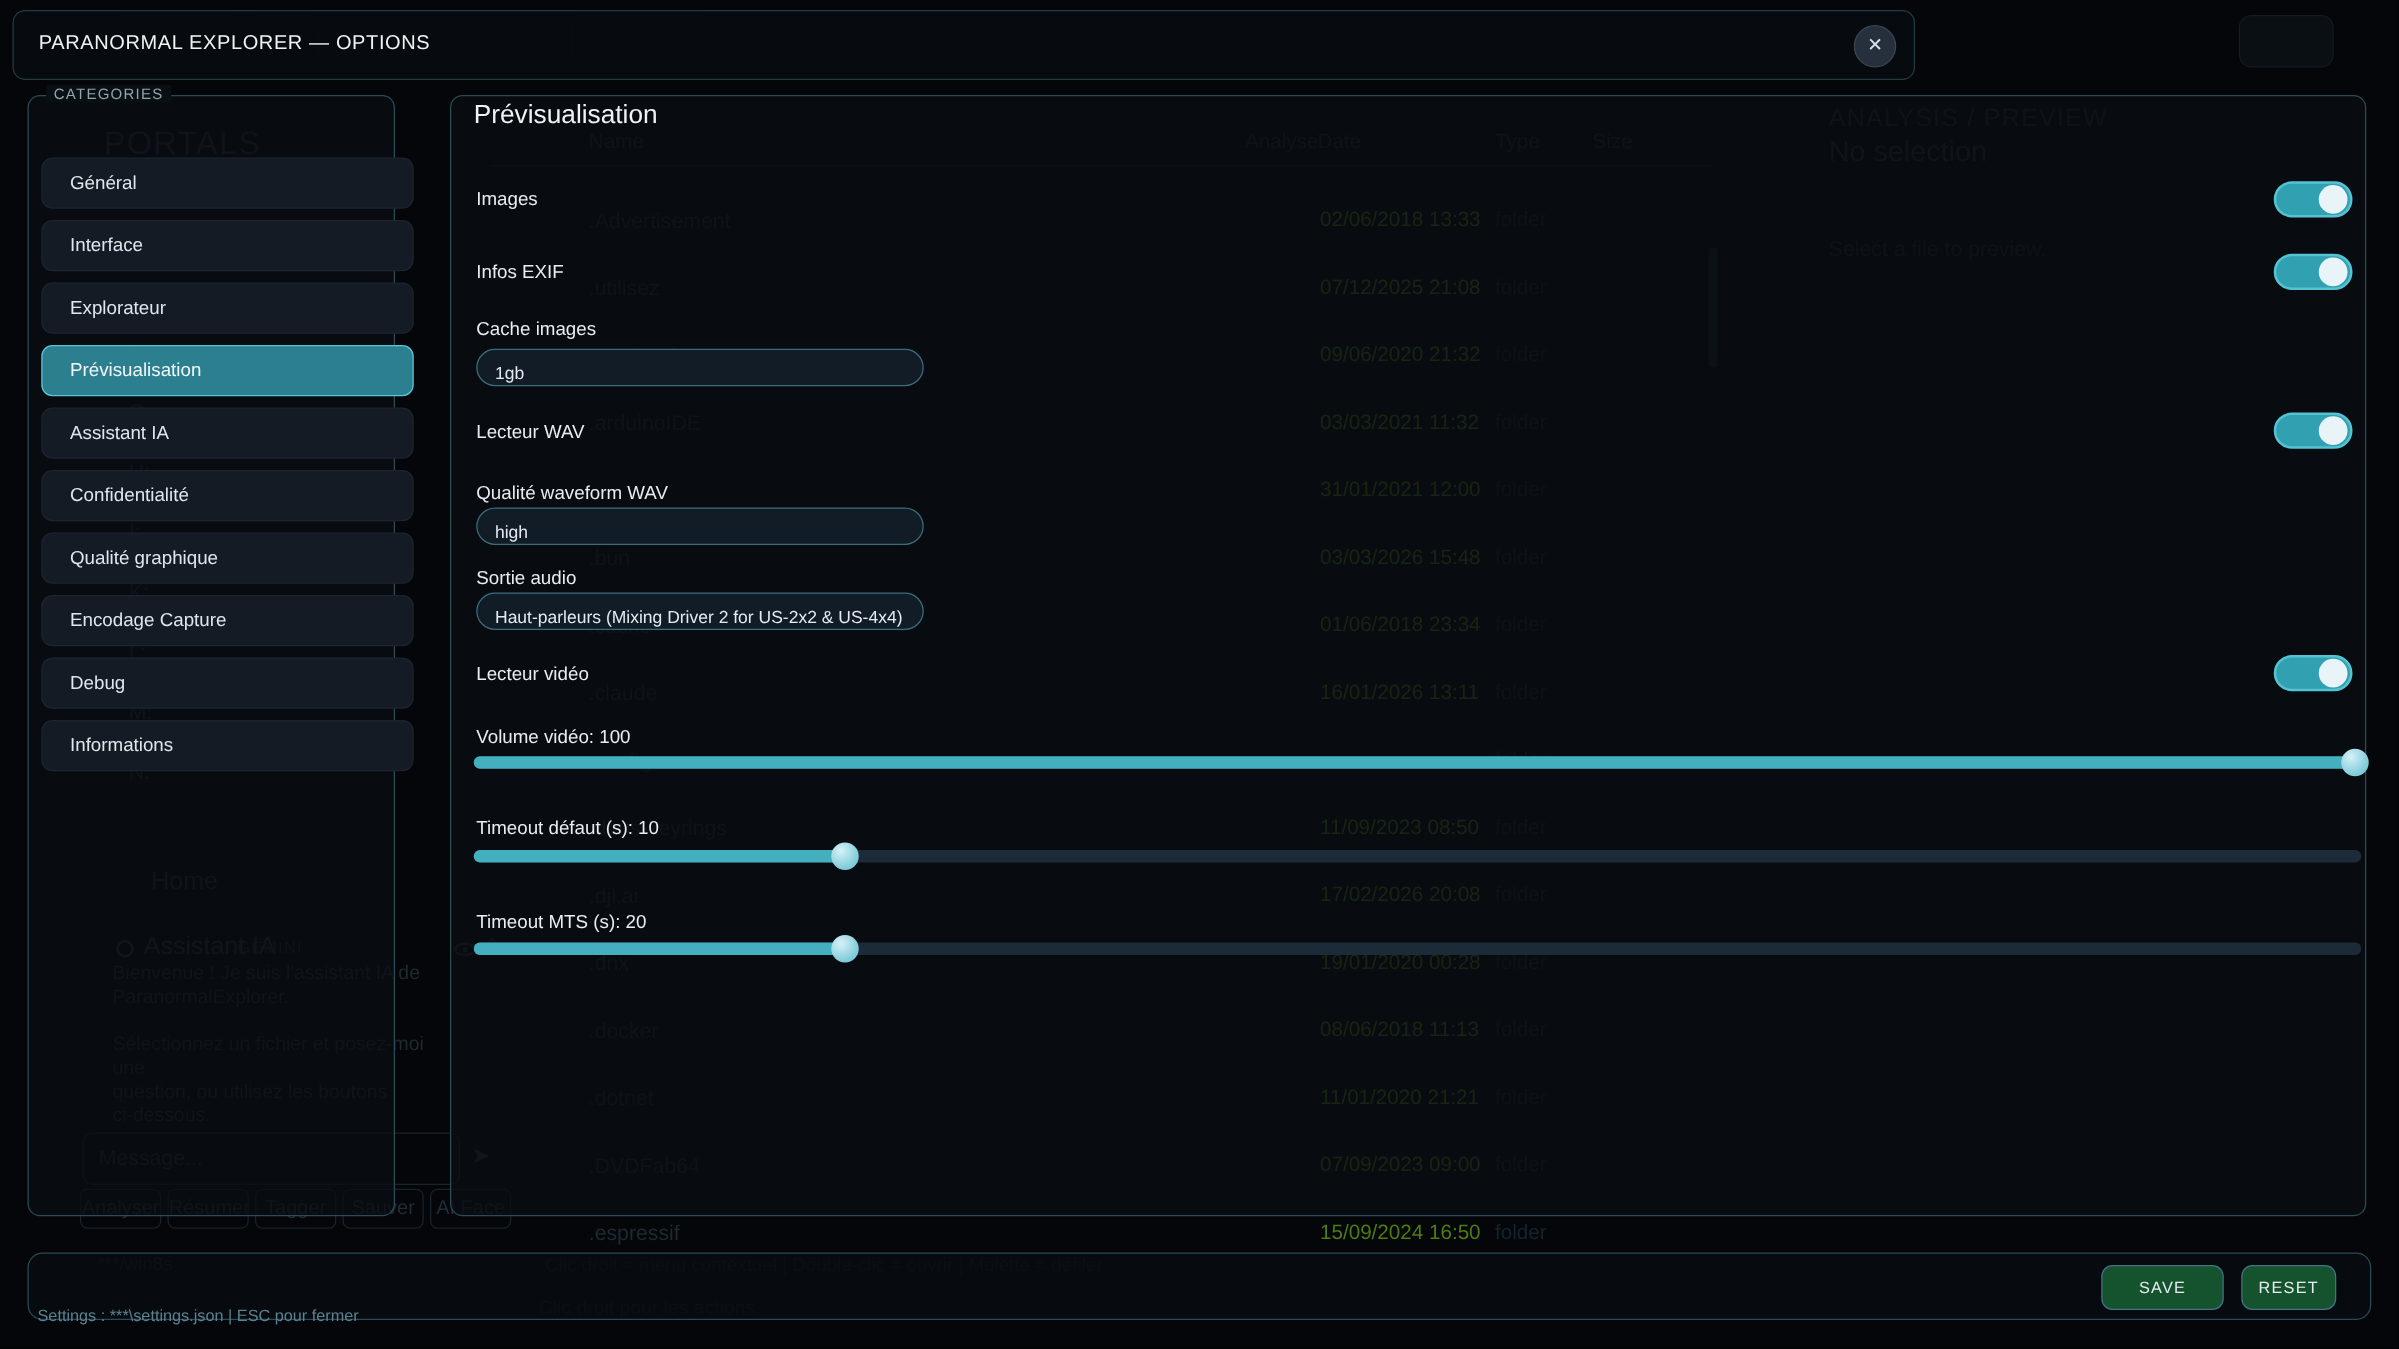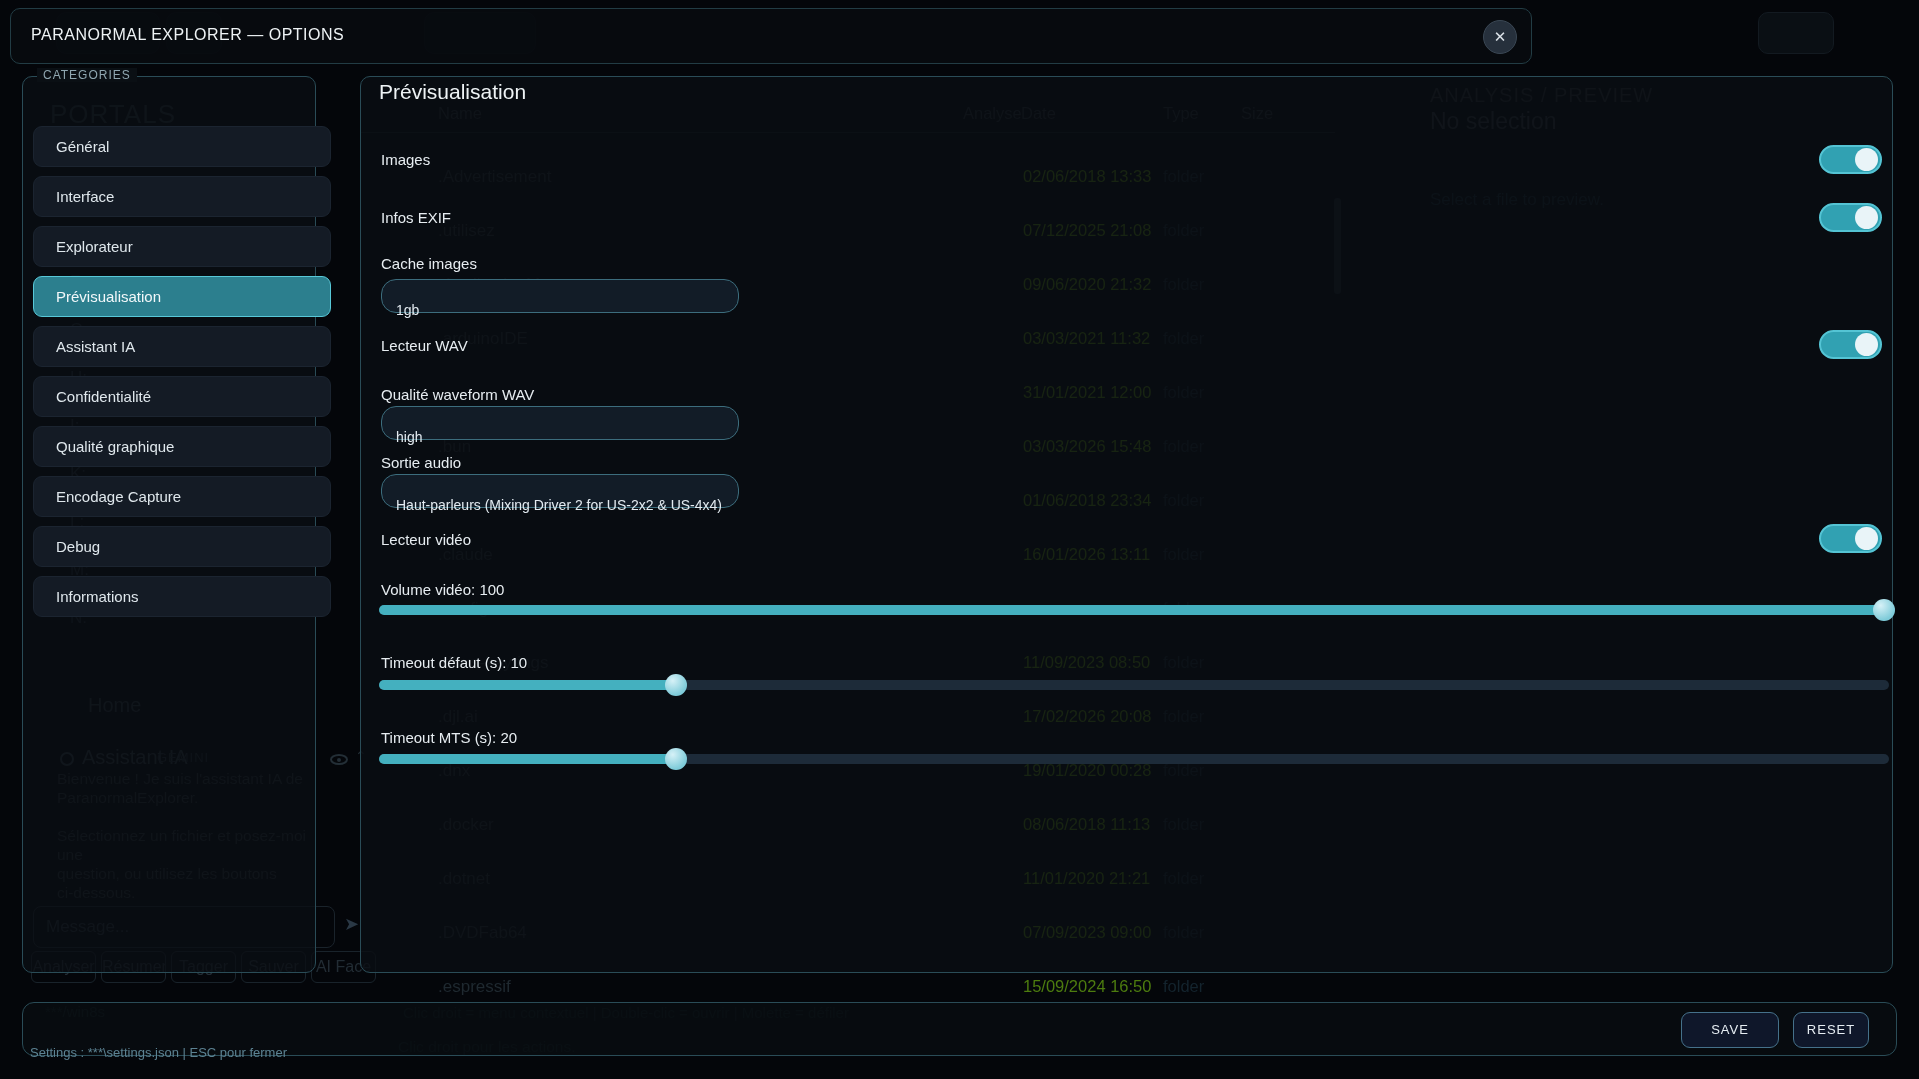--- a/index.html
+++ b/index.html
@@ -1,21 +1,21 @@
 <!DOCTYPE html>
 <html><head>
 <meta charset="utf-8">
 <style>
   html,body{margin:0;padding:0;background:#000;}
   .stage{position:relative;width:1919px;height:1079px;background:#04060a;overflow:hidden;
          font-family:"Liberation Sans",sans-serif;color:#e8eef2;}
   .stage *{box-sizing:border-box;}
 
   
-  .bg{position:absolute;inset:0;}
+  .bg{position:absolute;inset:0;margin-left:33px;}
   .ghost-btn{position:absolute;border:1px solid #131a21;background:#0a0f14;border-radius:10px;}
   .bg-portals{position:absolute;left:50px;top:99px;font-size:26px;letter-spacing:1px;color:#1f2930;}
   .bg-drives{position:absolute;left:70px;top:162px;}
   .bg-drives span{display:block;line-height:48px;font-size:17px;color:#1c2730;}
   .bg-home{position:absolute;left:88px;top:694px;font-size:20px;color:#232d35;}
   .chat-circle{position:absolute;left:60px;top:752px;width:14px;height:14px;border:2px solid #28333b;border-radius:50%;}
   .chat-title{position:absolute;left:82px;top:746px;font-size:20px;color:#28323a;}
   .chat-badge{position:absolute;left:157px;top:750px;font-size:13px;letter-spacing:1px;color:#1e2830;}
   .eye{position:absolute;left:330px;top:754px;width:18px;height:11px;border:2px solid #232e36;border-radius:50%;}
   .eye::after{content:'';position:absolute;left:50%;top:50%;width:4px;height:4px;border-radius:50%;
@@ -61,29 +61,29 @@
              line-height:39px;padding-left:22px;font-size:15px;color:#dfe7ec;cursor:pointer;}
   .side-item.selected{background:#2c7f8e;border:1px solid #58c8d8;color:#f2f8fa;}
   .main{position:absolute;left:360px;top:76px;width:1533px;height:897px;border:1px solid #2a4c57;
         border-radius:10px;background:rgba(10,14,19,0.80);}
   .heading{position:absolute;left:18px;top:3px;font-size:21px;color:#eef3f5;}
   .label{position:absolute;font-size:15px;color:#e7edf1;white-space:nowrap;}
   .toggle{position:absolute;width:63px;height:29px;border-radius:15px;background:#31a1b2;
           border:2px solid #54c4d4;cursor:pointer;}
   .toggle .knob{position:absolute;right:2px;top:1px;width:23px;height:23px;border-radius:50%;background:#e9f4f8;}
   .textbox{position:absolute;width:358px;height:30px;border-radius:15px;background:#121c27;
-           border:1px solid #3c6d7d;padding:16px 14px;line-height:28px;font-size:14px;color:#e3ebf1;
+           border:1px solid #3c6d7d;padding:4px 14px;line-height:28px;font-size:14px;color:#e3ebf1;
            white-space:nowrap;overflow:visible;cursor:text;}
   .slider{position:absolute;width:1510px;height:10px;border-radius:5px;background:#1d2b39;cursor:pointer;}
   .fill{position:relative;height:100%;border-radius:5px;background:#44b0bf;}
   .sknob{position:absolute;right:-6px;top:50%;transform:translateY(-50%);width:22px;height:22px;
          border-radius:50%;background:radial-gradient(circle at 35% 30%, #d6f1f7, #7ecbd9 70%);}
   .footer{position:absolute;left:22px;top:1002px;width:1875px;height:54px;border:1px solid #2a4c57;
           border-radius:12px;background:rgba(8,12,16,0.88);}
-  .fbtn{position:absolute;top:9px;width:98px;height:36px;border-radius:9px;background:#0f172a;
+  .fbtn{position:absolute;top:9px;width:98px;height:36px;border-radius:9px;background:#14532d;
         border:1px solid #45718a;text-align:center;line-height:34px;font-size:13px;
         letter-spacing:1px;color:#e6edf2;cursor:pointer;}
   .status{position:absolute;left:30px;top:1045px;font-size:13px;color:#5c8292;white-space:nowrap;}
 </style>
 </head>
 <body>
 
 <div class="stage">
 
   <div class="bg">

